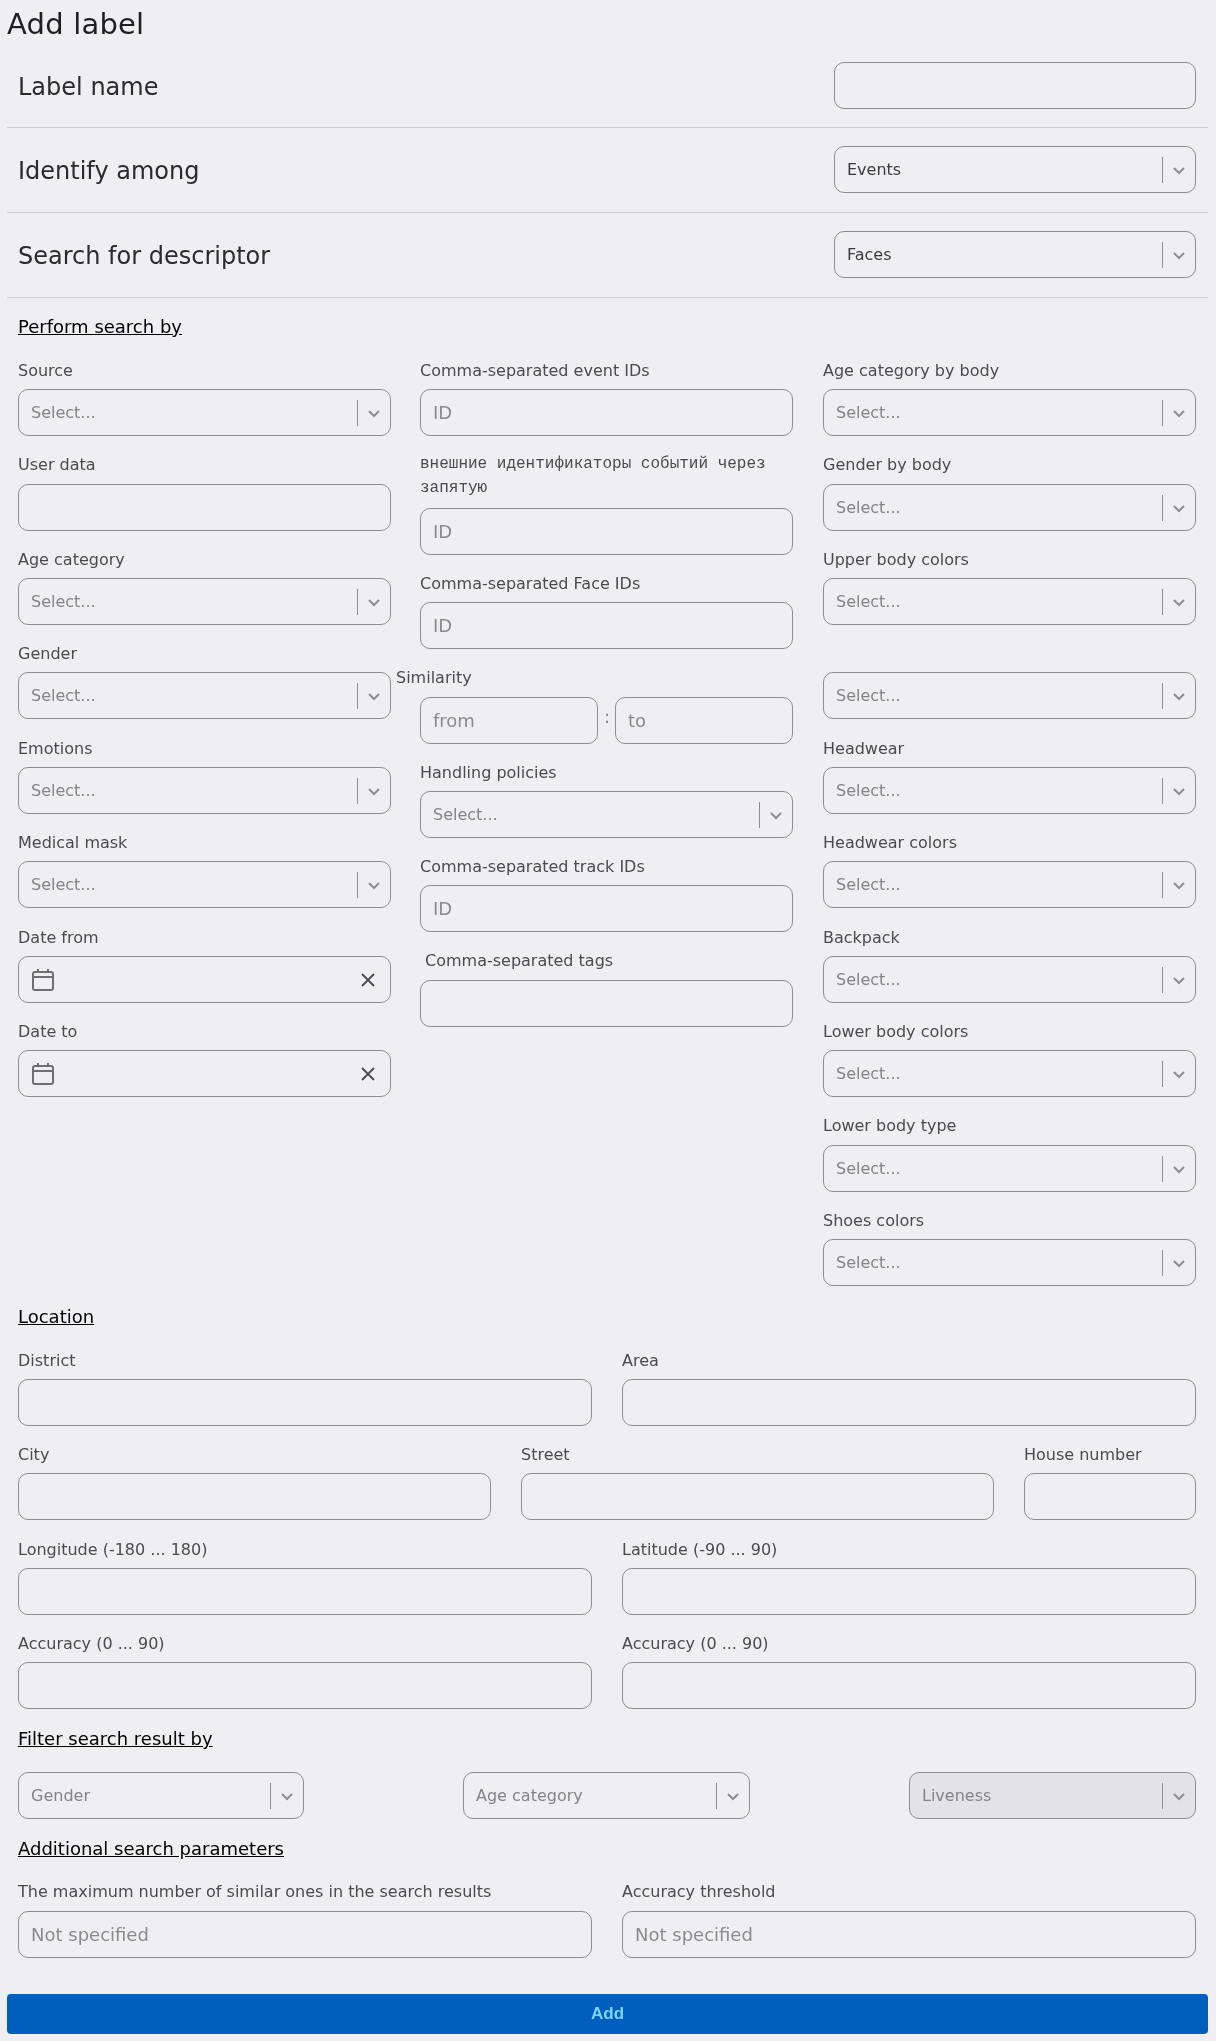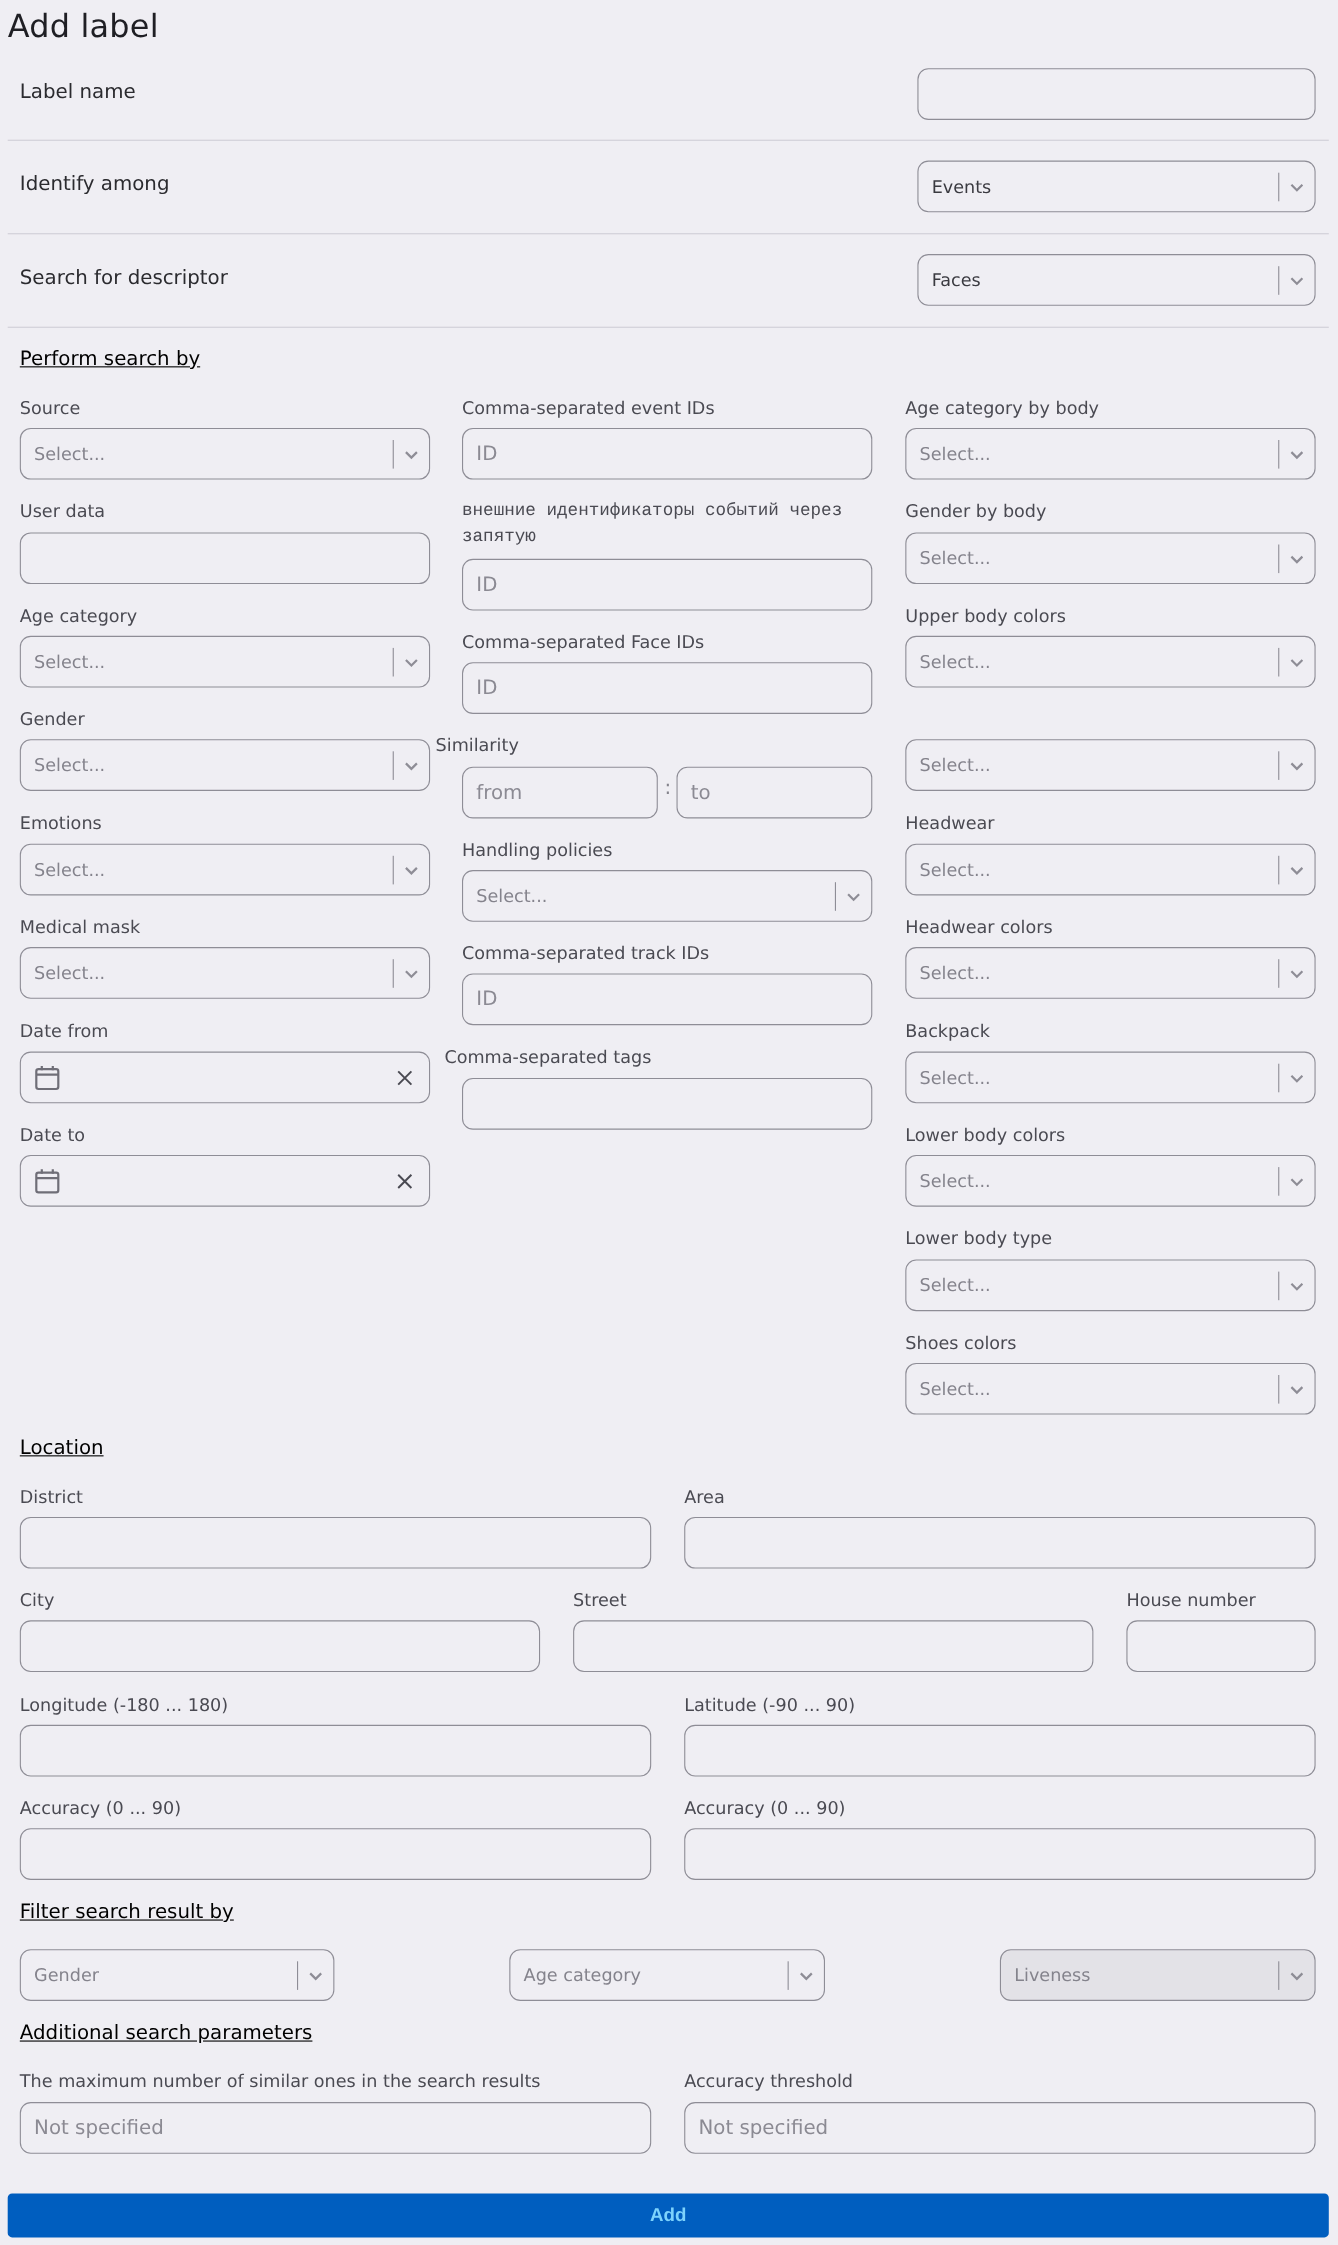--- a/index.html
+++ b/index.html
@@ -1,20 +1,20 @@
 <!DOCTYPE html>
 <html><head>
 <meta charset="utf-8">
 <style>
   * { box-sizing: border-box; margin: 0; padding: 0; }
   html, body { width: 1216px; height: 2041px; background: #efeef3; overflow: hidden; }
   body { font-family: "DejaVu Sans", "Liberation Sans", sans-serif; color: #2b2b2f; position: relative; }
   .abs { position: absolute; }
   .title { left: 7px; top: 7px; font-size: 29px; font-weight: 500; color: #1f1f24; letter-spacing: 0.2px; }
-  .row-label { font-size: 18px; color: #2b2b2f; }
+  .row-label { font-size: 24px; color: #2b2b2f; }
   .divider { height: 1px; background: #cfced6; left: 7px; right: 8px; }
   .section-title { font-size: 18px; color: #000000; text-decoration: underline; }
   .field-label { font-size: 16px; color: #4a4a52; white-space: nowrap; }
   .field-label.wrap { white-space: normal; line-height: 24px; }
   .box {
     border: 1.5px solid #8e8d96; border-radius: 10px; background: #efeef3;
     height: 47px; display: flex; align-items: center;
   }
   .box.disabled { background: #e3e2e7; }
   .box .ph { font-size: 16px; color: #84838c; padding-left: 12px; flex: 1; white-space: nowrap; overflow: hidden; }
@@ -198,21 +198,21 @@
         <path d="M2 5 L7 10 L12 5" stroke="#8e8d96" stroke-width="2" fill="none"></path>
       </svg>
     </span>
 </div>
 
 <div class="abs field-label" style="left:420px; top:857px;">Comma-separated track IDs</div>
 <div class="abs box" style="left:420px; top:885px; width:373px;">
     <span class="ph big">ID</span>
   </div>
 
-<div class="abs field-label" style="left:404px; top:951px;">Comma-separated tags</div>
+<div class="abs field-label" style="left:425px; top:951px;">Comma-separated tags</div>
 <div class="abs box" style="left:420px; top:980px; width:373px;">
     <span class="val"></span>
   </div>
 
 <div class="abs field-label" style="left:823px; top:361px;">Age category by body</div>
 <div class="abs box" style="left:823px; top:389px; width:373px;">
   <span class="ph">Select...</span>
   <span class="sep"></span>
   <span class="chev">
       <svg viewBox="0 0 14 14">

